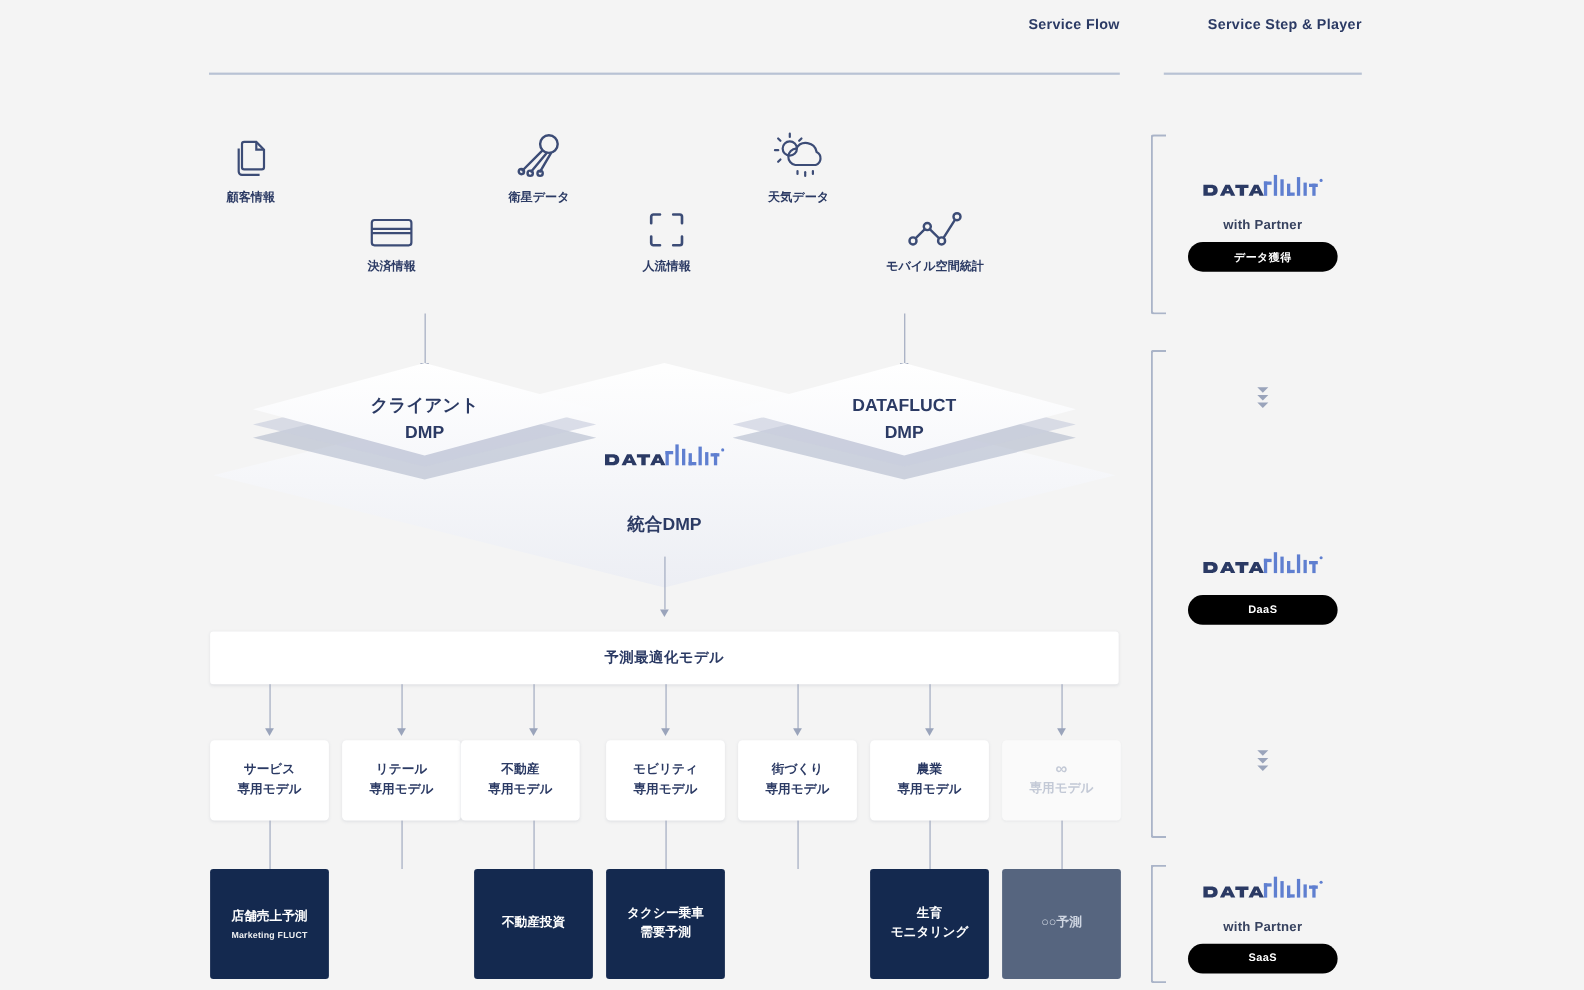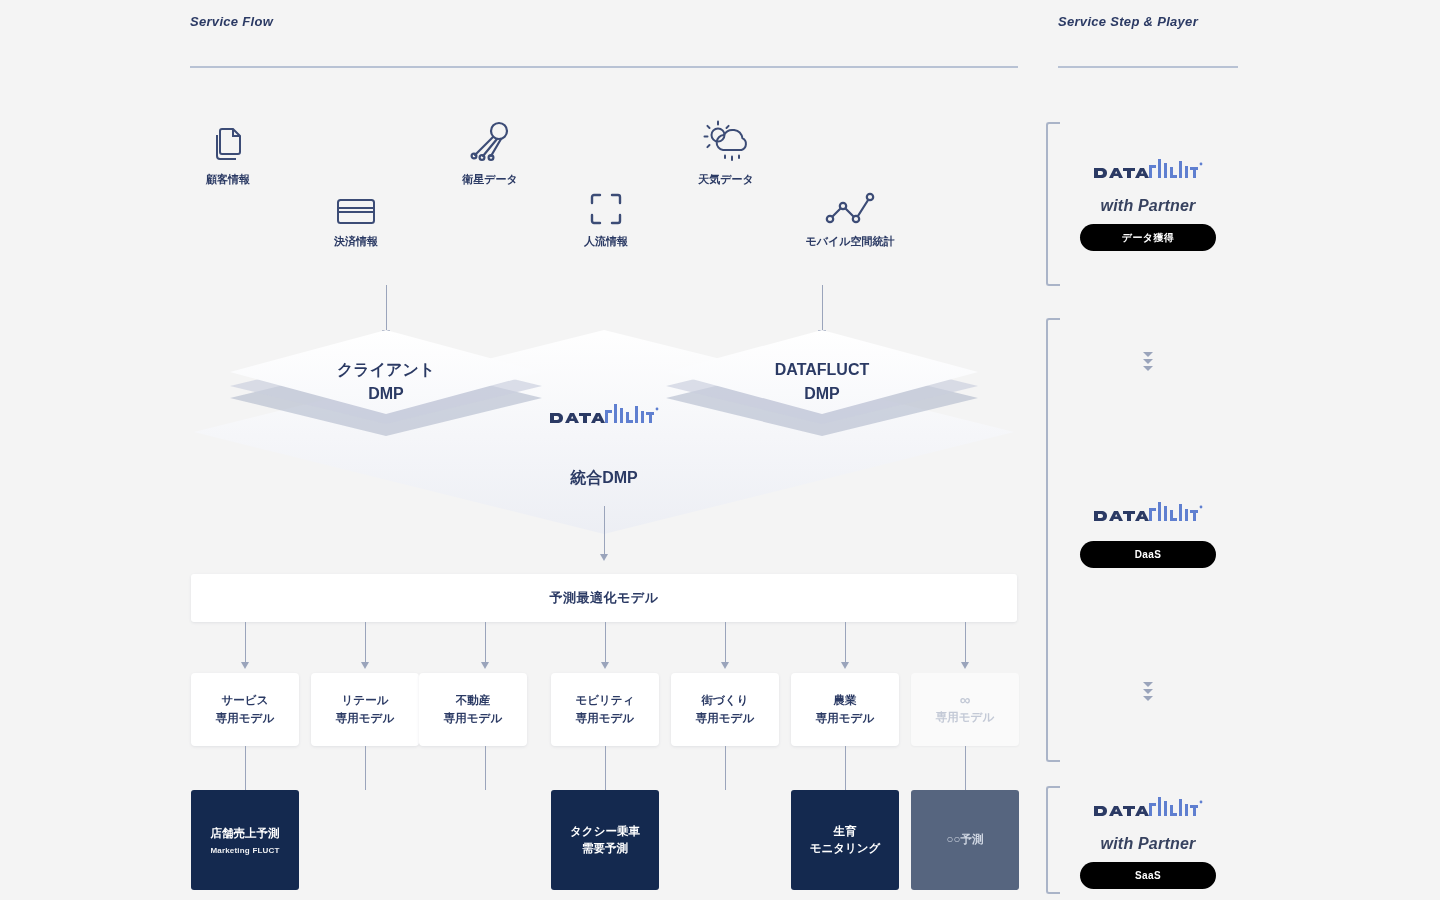--- a/index.html
+++ b/index.html
@@ -7,21 +7,21 @@
     width:1440px;height:900px;
     background:#f4f4f4;
     font-family:"Liberation Sans","DejaVu Sans",sans-serif;
     color:#2b3a64;
     overflow:hidden;
     position:relative;
   }
   .stage{position:absolute;left:0;top:0;width:1440px;height:900px;}
 
   
-  .col-head{position:absolute;font-size:13px;font-weight:700;color:#2b3a64;letter-spacing:.3px;text-align:left;font-style:italic;}
+  .col-head{position:absolute;font-size:13px;font-weight:700;color:#2b3a64;letter-spacing:.3px;text-align:right;}
   #hdr-flow{left:190px;top:14px;width:828px;}
   #hdr-step{left:1058px;top:14px;width:180px;}
   .rule{position:absolute;height:2px;background:#b8c2d4;}
   #rule-flow{left:190px;top:66px;width:828px;}
   #rule-step{left:1058px;top:66px;width:180px;}
 
   
   .src{position:absolute;text-align:center;}
   .src .glyph{height:46px;display:flex;align-items:flex-end;justify-content:center;}
   .src .cap{margin-top:8px;font-size:11px;font-weight:700;color:#2b3a64;white-space:nowrap;}
@@ -64,21 +64,21 @@
     text-align:center;color:#ffffff;
   }
   .pbox .t{font-size:11.5px;font-weight:700;line-height:1.5;}
   .pbox .s{font-size:8px;font-weight:700;margin-top:3px;opacity:.92;letter-spacing:.2px;}
   .pbox.muted{background:#56657f;color:#cfd6e2;}
 
   
   .bracket{position:absolute;border:2px solid #aab4c8;border-right:none;border-radius:3px 0 0 3px;width:12px;}
   .rail{position:absolute;width:180px;left:1058px;text-align:center;}
   .rail .logo{display:flex;justify-content:center;}
-  .rail .with{font-size:16px;font-weight:700;color:#37425f;margin-top:8px;letter-spacing:.2px;font-style:italic;}
+  .rail .with{font-size:12px;font-weight:700;color:#37425f;margin-top:8px;letter-spacing:.2px;}
   .pill{
     display:inline-flex;align-items:center;justify-content:center;
     width:136px;height:27px;border-radius:14px;background:#000000;
     color:#ffffff;font-size:10px;font-weight:700;letter-spacing:.4px;margin-top:9px;
   }
   .chev{position:absolute;left:1058px;width:180px;display:flex;flex-direction:column;align-items:center;gap:2px;}
   .chev i{width:0;height:0;border-left:5px solid transparent;border-right:5px solid transparent;border-top:5px solid #9aa4bb;display:block;}
 </style>
 </head>
 <body>
@@ -284,20 +284,23 @@
 
   <div class="vline" style="left:245px;top:746px;height:44px;"></div>
   <div class="pbox" style="left:191px;">
     <div class="t">店舗売上予測</div>
     <div class="s">Marketing FLUCT</div>
   </div>
 
   <div class="vline" style="left:365px;top:746px;height:44px;"></div>
 
   <div class="vline" style="left:485px;top:746px;height:44px;"></div>
+  <div class="pbox" style="left:431px;">
+    <div class="t">不動産投資</div>
+  </div>
 
   <div class="vline" style="left:605px;top:746px;height:44px;"></div>
   <div class="pbox" style="left:551px;">
     <div class="t"><span>タクシー乗車</span><br><span>需要予測</span></div>
   </div>
 
   <div class="vline" style="left:725px;top:746px;height:44px;"></div>
 
   <div class="vline" style="left:845px;top:746px;height:44px;"></div>
   <div class="pbox" style="left:791px;">

